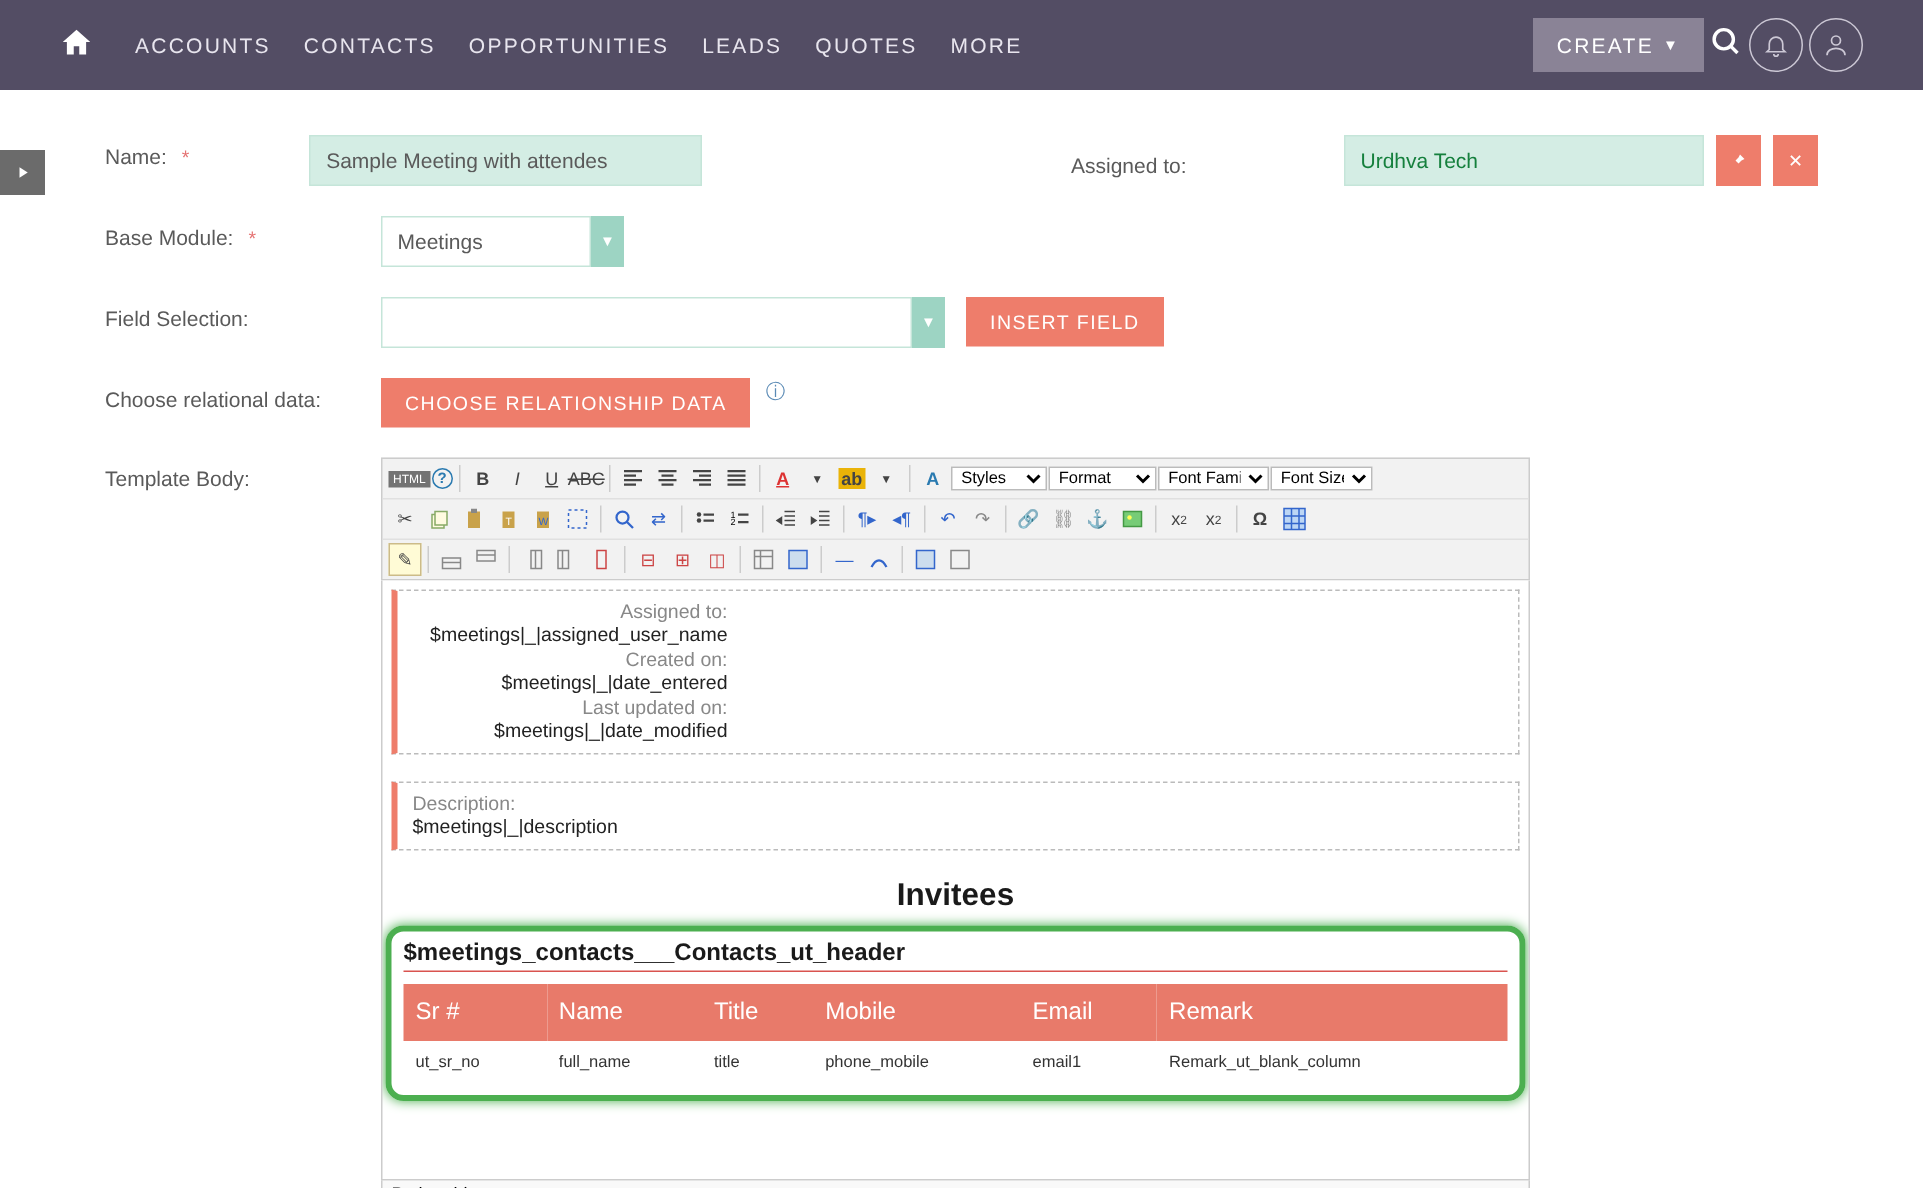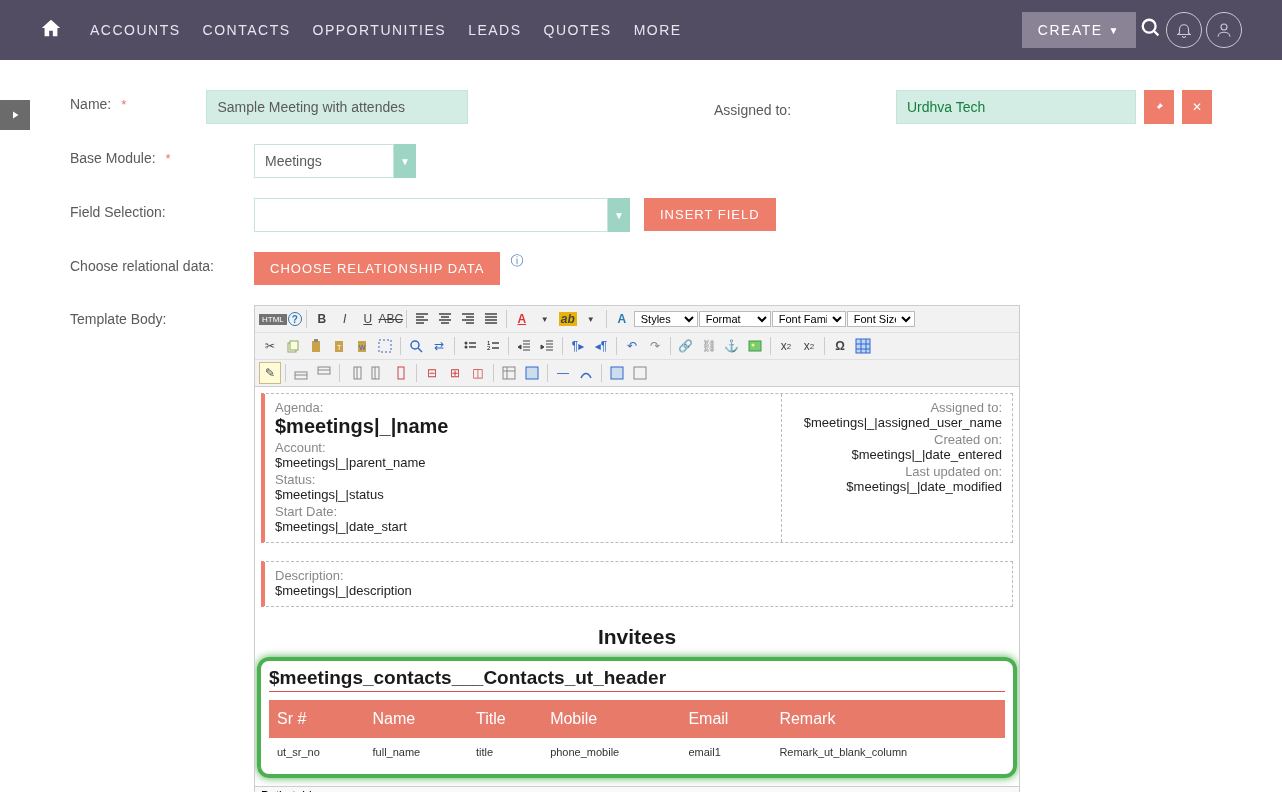--- a/index.html
+++ b/index.html
@@ -57,21 +57,21 @@
 .content-box { border: 1px dashed #bbb; padding: 6px 10px; margin-bottom: 18px; border-left: 4px solid #ee7d6b; }
 .content-box.twocol { display: flex; padding:0;}
 .col-left { flex: 1; border-right: 1px dashed #bbb; padding: 6px 10px; }
 .col-right { width: 230px; padding: 6px 10px; text-align: right; }
 .cb-label { color: #888; font-size: 13px; font-family: Verdana, sans-serif; }
 .cb-val { color: #222; font-size: 13px; font-family: Verdana, sans-serif; margin-bottom: 2px;}
 .cb-big { font-weight: bold; font-size: 20px; font-family: Verdana, sans-serif; color: #1a1a1a; margin-bottom: 2px;}
 
 .invitees-h { font-weight: bold; font-size: 21px; text-align: center; font-family: Verdana, sans-serif; margin-bottom: 8px; color:#1a1a1a;}
 .highlight-box { border: 4px solid #4caf50; border-radius: 12px; box-shadow: 0 0 8px #4caf50; padding: 6px 8px 8px 8px; margin: 0 -4px;}
-.sub-h { font-weight: bold; font-size: 19px; font-family: Verdana, sans-serif; border-bottom: 1px solid #d9534f; padding-bottom: 2px; margin-bottom: 8px; color:#1a1a1a;}
+.sub-h { font-weight: bold; font-size: 16px; font-family: Verdana, sans-serif; border-bottom: 1px solid #d9534f; padding-bottom: 2px; margin-bottom: 8px; color:#1a1a1a;}
 .inv-table { width: 100%; border-collapse: collapse; }
 .inv-table th { background: #e87a6a; color: #fff; font-weight: normal; font-size: 16px; text-align: left; padding: 10px 8px; font-family: Verdana, sans-serif;}
 .inv-table td { font-size: 11px; padding: 8px 8px; color: #333; font-family: Verdana, sans-serif;}
 
 </style>
 </head>
 <body>
 
 <div class="topnav">
   <span class="home-icon">
@@ -196,21 +196,21 @@
             </span>
           <span class="tb-btn">
               <svg width="14" height="14">
                 <path d="M1 2h12M1 5h12M1 8h12M1 11h12" stroke="#444" stroke-width="1.5"></path>
               </svg>
             </span>
           <span class="tb-sep"></span>
           <span class="tb-btn" style="color:#d33;font-weight:bold;text-decoration:underline">A</span>
           <span class="tb-btn" style="font-size:8px">▼</span>
           <span class="tb-btn">
-              <span style="background:#eab308;padding:0 2px;font-style:italic;font-weight:bold">ab</span>
+              <span style="background:#eab308;padding:0 2px;font-weight:bold">ab</span>
             </span>
           <span class="tb-btn" style="font-size:8px">▼</span>
           <span class="tb-sep"></span>
           <span class="tb-btn" style="font-weight:bold;color:#2a7ab0">A</span>
           <select class="tb-sel styles"><option>Styles</option></select>
           <select class="tb-sel format"><option>Format</option></select>
           <select class="tb-sel family"><option>Font Family</option></select>
           <select class="tb-sel size"><option>Font Size</option></select>
         </div>
         <div class="tb-row">
@@ -371,30 +371,20 @@
           <span class="tb-btn">
               <svg width="14" height="14">
                 <rect x="1" y="1" width="12" height="12" fill="none" stroke="#888"></rect>
               </svg>
             </span>
         </div>
       </div>
 
       <div class="editor-body">
         <div class="content-box twocol">
-          <div class="col-left">
-            <div class="cb-label">Agenda:</div>
-            <div class="cb-big">$meetings|_|name</div>
-            <div class="cb-label">Account:</div>
-            <div class="cb-val">$meetings|_|parent_name</div>
-            <div class="cb-label">Status:</div>
-            <div class="cb-val">$meetings|_|status</div>
-            <div class="cb-label">Start Date:</div>
-            <div class="cb-val">$meetings|_|date_start</div>
-          </div>
           <div class="col-right">
             <div class="cb-label">Assigned to:</div>
             <div class="cb-val">$meetings|_|assigned_user_name</div>
             <div class="cb-label">Created on:</div>
             <div class="cb-val">$meetings|_|date_entered</div>
             <div class="cb-label">Last updated on:</div>
             <div class="cb-val">$meetings|_|date_modified</div>
           </div>
         </div>
 

